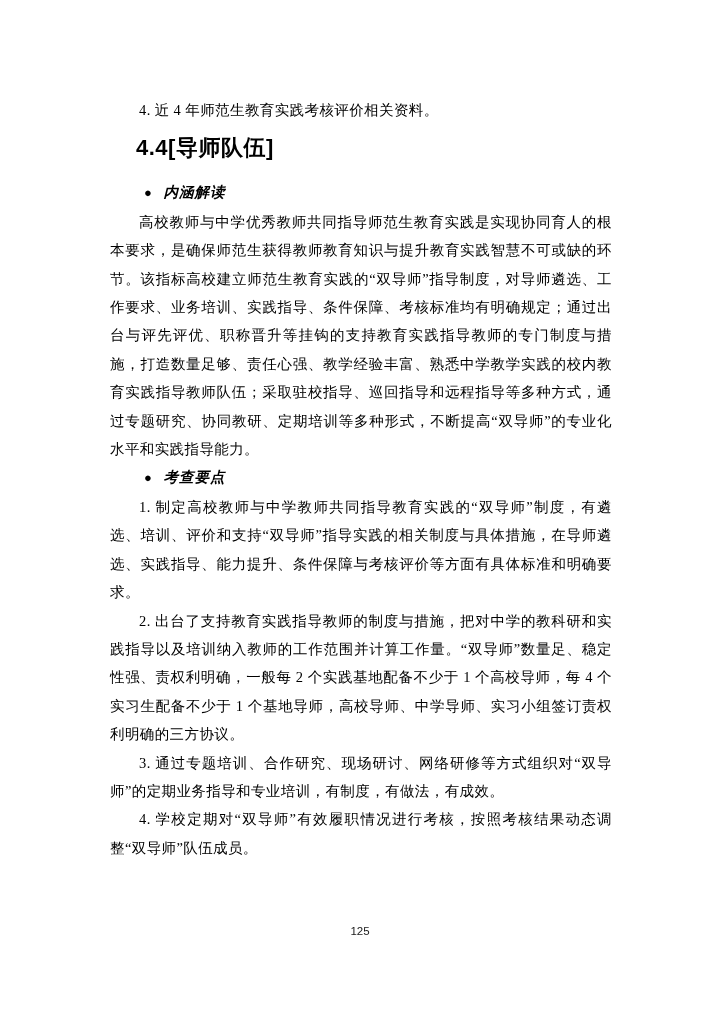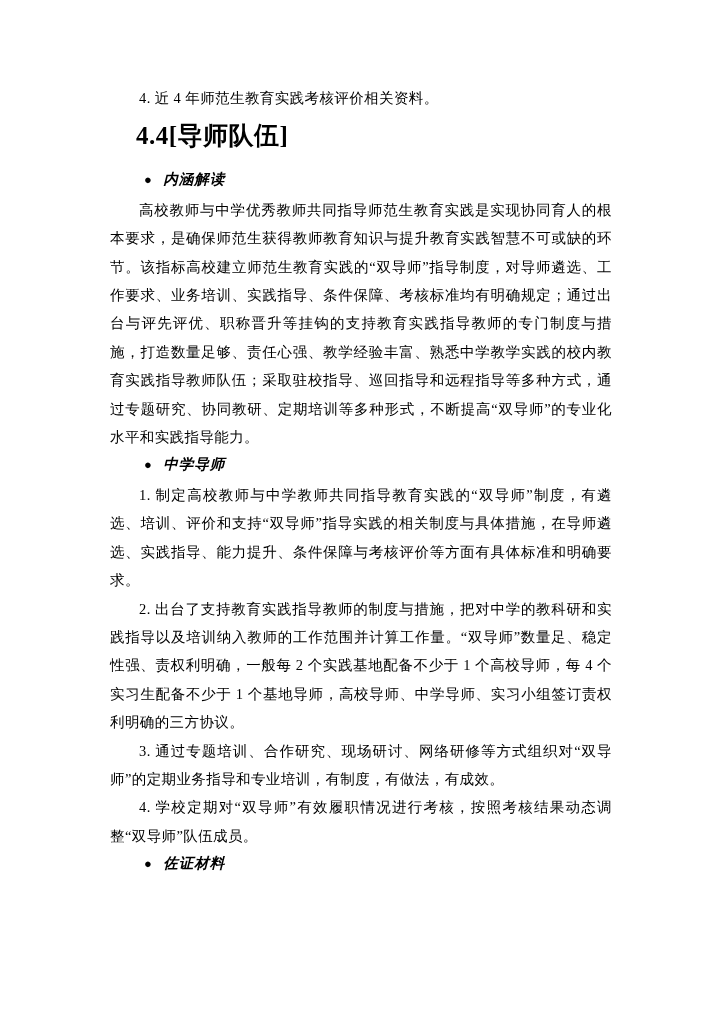--- a/index.html
+++ b/index.html
@@ -12,48 +12,48 @@
     width: 720px;
     height: 1018px;
     background: #ffffff;
     color: #000000;
     overflow: hidden;
     font-family: "Liberation Serif", "DejaVu Serif", serif;
   }
   .content {
     position: absolute;
     left: 110px;
-    top: 84px;
+    top: 96px;
     width: 502px;
     font-size: 14.5px;
     line-height: 28.4px;
     text-align: justify;
     text-justify: inter-ideograph;
     letter-spacing: 0.4px;
   }
   .content p {
     margin: 0;
     text-indent: 2em;
   }
   .section-heading {
     margin: 9px 0 15px 26px;
-    font-family: Liberation Serif, serif;
+    font-family: Liberation Sans, sans-serif;
     font-weight: bold;
-    font-size: 25px;
+    font-size: 22px;
     line-height: 30px;
     letter-spacing: 0.5px;
   }
   .lead-text {
     font-family: "Liberation Sans", "DejaVu Sans", sans-serif;
     font-weight: bold;
     letter-spacing: 0.3px;
   }
   .bullet-row {
     padding-left: 2.35em;
-    font-family: Liberation Mono, monospace;
+    font-family: Liberation Sans, sans-serif;
     font-weight: bold;
     line-height: 28.4px;
   }
   .bullet-dot {
     font-size: 13px;
     margin-right: 0.85em;
   }
   .bullet-title {
     font-style: italic;
     letter-spacing: 1px;
@@ -79,26 +79,24 @@
 
     <div class="section-heading">4.4[导师队伍]</div>
 
 
     <div class="bullet-row">
       <span class="bullet-dot">●</span><span class="bullet-title">内涵解读</span>
     </div>
     <p>高校教师与中学优秀教师共同指导师范生教育实践是实现协同育人的根本要求，是确保师范生获得教师教育知识与提升教育实践智慧不可或缺的环节。该指标高校建立师范生教育实践的“双导师”指导制度，对导师遴选、工作要求、业务培训、实践指导、条件保障、考核标准均有明确规定；通过出台与评先评优、职称晋升等挂钩的支持教育实践指导教师的专门制度与措施，打造数量足够、责任心强、教学经验丰富、熟悉中学教学实践的校内教育实践指导教师队伍；采取驻校指导、巡回指导和远程指导等多种方式，通过专题研究、协同教研、定期培训等多种形式，不断提高“双导师”的专业化水平和实践指导能力。</p>
 
     <div class="bullet-row">
-      <span class="bullet-dot">●</span><span class="bullet-title">中学导师</span>
+      <span class="bullet-dot">●</span><span class="bullet-title">考查要点</span>
     </div>
     <p>1. 制定高校教师与中学教师共同指导教育实践的“双导师”制度，有遴选、培训、评价和支持“双导师”指导实践的相关制度与具体措施，在导师遴选、实践指导、能力提升、条件保障与考核评价等方面有具体标准和明确要求。</p>
     <p>2. 出台了支持教育实践指导教师的制度与措施，把对中学的教科研和实践指导以及培训纳入教师的工作范围并计算工作量。“双导师”数量足、稳定性强、责权利明确，一般每 2 个实践基地配备不少于 1 个高校导师，每 4 个实习生配备不少于 1 个基地导师，高校导师、中学导师、实习小组签订责权利明确的三方协议。</p>
     <p>3. 通过专题培训、合作研究、现场研讨、网络研修等方式组织对“双导师”的定期业务指导和专业培训，有制度，有做法，有成效。</p>
     <p>4. 学校定期对“双导师”有效履职情况进行考核，按照考核结果动态调整“双导师”队伍成员。</p>
 
-    <div class="bullet-row">
-      <span class="bullet-dot">●</span><span class="bullet-title">佐证材料</span>
-    </div>
 
   </div>
 
+  <div class="page-number">125</div>
 </div>
 
 </body></html>

